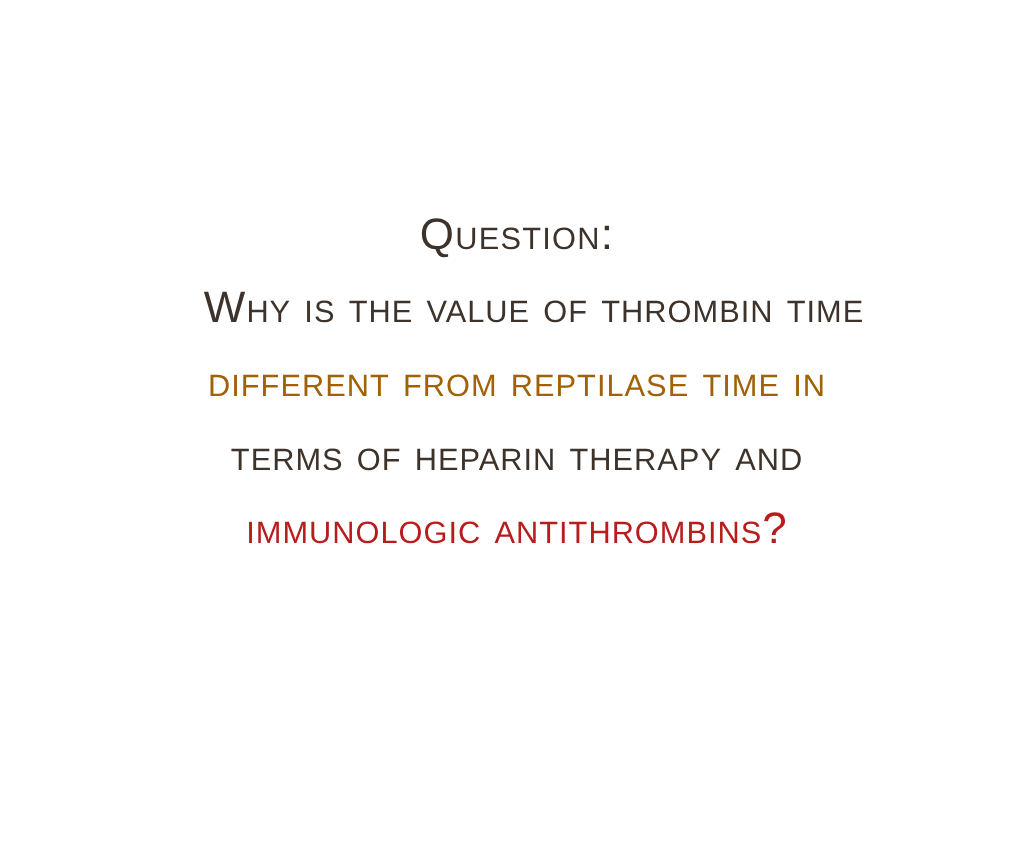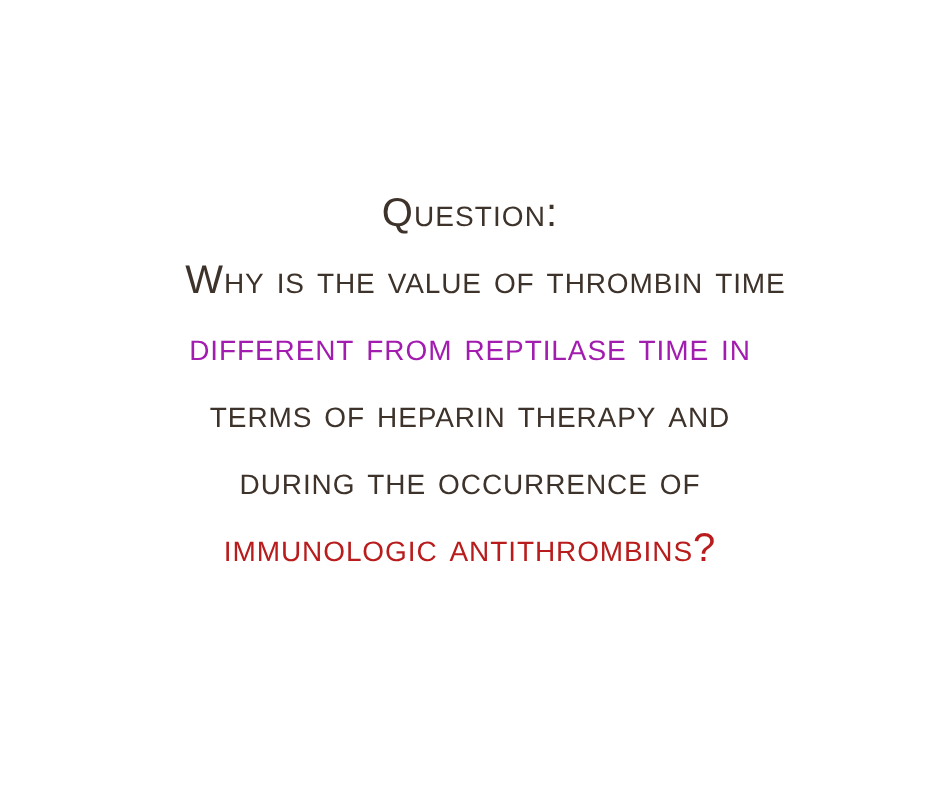--- a/index.html
+++ b/index.html
@@ -66,23 +66,22 @@
 <body style="background: rgb(255, 255, 255);">
 
 <div id="slide" style="background: rgb(255, 255, 255);">
 
   <div id="question-block">
 
     <div class="q-line q-label" style="color: rgb(62, 51, 43);">Question:</div>
 
     <div class="q-line q-body" style="color: rgb(62, 51, 43); padding-left: 31px;">Why is the value of thrombin time</div>
 
-    <div class="q-line q-body" style="color: #a21caf;">different from reptilase time in</div>
+    <div class="q-line q-body" style="color: #a16207;">different from reptilase time in</div>
 
     <div class="q-line q-body" style="color: rgb(62, 51, 43);">terms of heparin therapy and</div>
 
-    <div class="q-line q-body" style="color: rgb(62, 51, 43);">during the occurrence of</div>
 
     <div class="q-line q-body" style="color: #b91c1c;">immunologic antithrombins?</div>
 
   </div>
 
 </div>
 
 </body></html>

